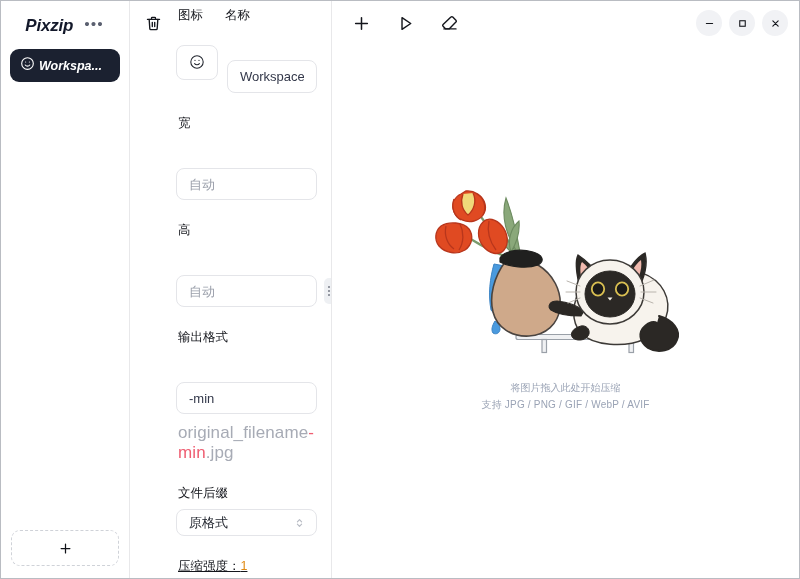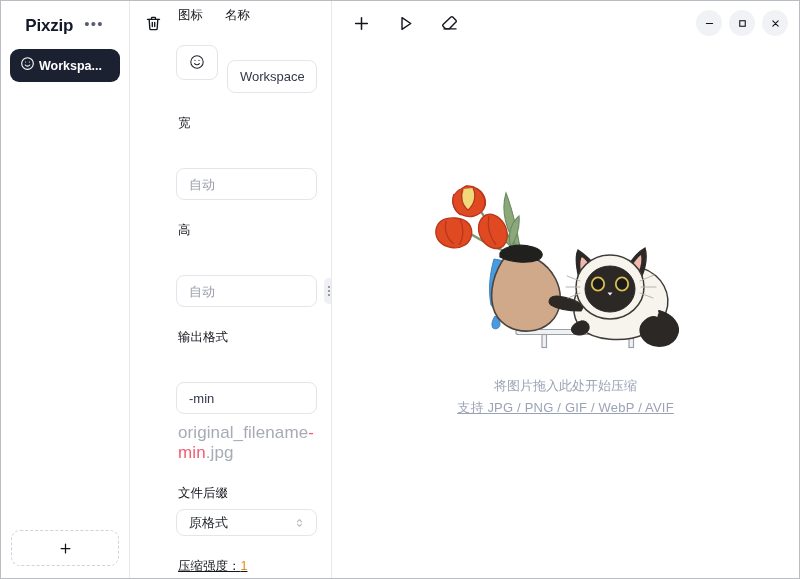--- a/index.html
+++ b/index.html
@@ -27,20 +27,21 @@
 
   
   .sidebar {
     width: 128px;
     flex: 0 0 128px;
     background: #ffffff;
     border-right: 1px solid #e8e8ea;
     display: flex;
     flex-direction: column;
     position: relative;
+    font-style: italic;
   }
   .sidebar-head {
     height: 46px;
     display: flex;
     align-items: center;
     justify-content: center;
     gap: 10px;
     padding-top: 2px;
   }
   .app-title {
@@ -305,24 +306,24 @@
     display: flex;
     flex-direction: column;
     align-items: center;
     justify-content: center;
     padding-bottom: 34px;
   }
   .illustration { line-height: 0; margin-bottom: 14px; }
   .dz-text {
     text-align: center;
     color: #9aa3b5;
-    font-size: 13px;
+    font-size: 10px;
     line-height: 1.62;
   }
-  .dz-text .l2 { letter-spacing: 0.2px; text-decoration: underline; }
+  .dz-text .l2 { letter-spacing: 0.2px; }
 </style>
 </head>
 <body>
 
 <div class="window">
 
   <div class="sidebar">
     <div class="sidebar-head">
       <span class="app-title">Pixzip</span>
       <span class="dots-btn">•••</span>

